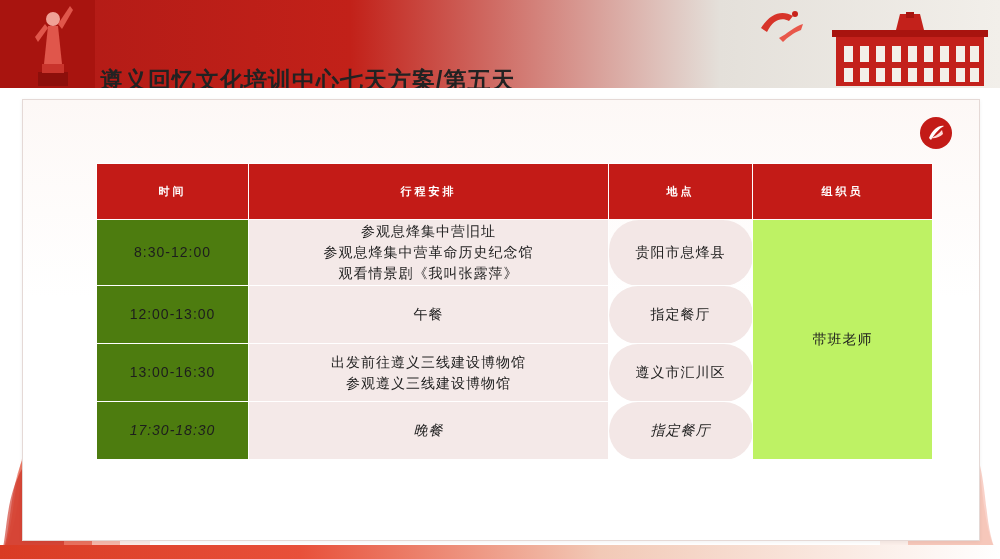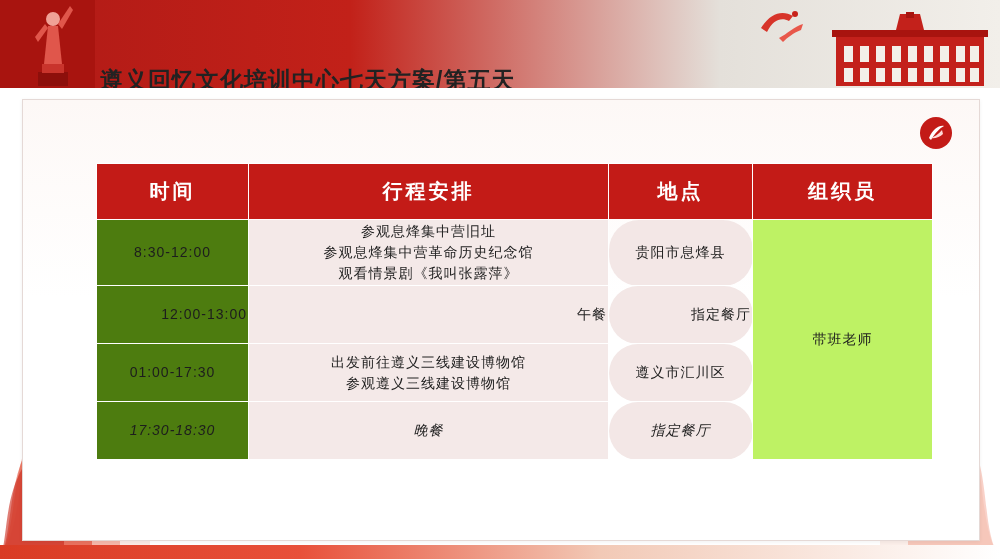--- a/index.html
+++ b/index.html
@@ -91,21 +91,21 @@
     width: 836px;
   }
   table.schedule {
     border-collapse: collapse;
     width: 836px;
     table-layout: fixed;
   }
   table.schedule th {
     background: #c31b17;
     color: #ffffff;
-    font-size: 20px;
+    font-size: 11px;
     font-weight: bold;
     letter-spacing: 3px;
     height: 53px;
     border: 1px solid #ffffff;
     text-align: center;
   }
   table.schedule td {
     border: 1px solid #ffffff;
     text-align: center;
     font-size: 14px;
@@ -117,21 +117,21 @@
   .col-plan   { width: 360px; }
   .col-place  { width: 144px; }
   .col-leader { width: 180px; }
 
   td.c-time   { background: #4d7c0f; }
   td.c-plan   { background: #f4e9e8; }
   td.c-place  { background: #f3e7e6; border-radius: 30px; }
   td.c-leader { background: #bef264; font-size: 15px; letter-spacing: 2px; }
 
   tr.r1 td { height: 62px; margin-left: 44px; }
-  tr.r2 td { height: 55px; text-align: right; }
+  tr.r2 td { height: 55px; }
   tr.r3 td { height: 55px; }
   tr.r4 td { height: 55px; font-style: italic; }
 
   .plan-line { display: block; }
 
   
   .corner-left {
     position: absolute;
     left: 0; bottom: 0;
     width: 150px; height: 240px;
@@ -255,21 +255,21 @@
           <td class="c-leader" rowspan="4">带班老师</td>
         </tr>
         <tr class="r2">
           <td class="c-time">12:00-13:00</td>
           <td class="c-plan">
             <span class="plan-line">午餐</span>
           </td>
           <td class="c-place">指定餐厅</td>
         </tr>
         <tr class="r3">
-          <td class="c-time">01:00-17:30</td>
+          <td class="c-time">13:00-16:30</td>
           <td class="c-plan">
             <span class="plan-line">出发前往遵义三线建设博物馆</span>
             <span class="plan-line">参观遵义三线建设博物馆</span>
           </td>
           <td class="c-place">遵义市汇川区</td>
         </tr>
         <tr class="r4">
           <td class="c-time">17:30-18:30</td>
           <td class="c-plan">
             <span class="plan-line">晚餐</span>

